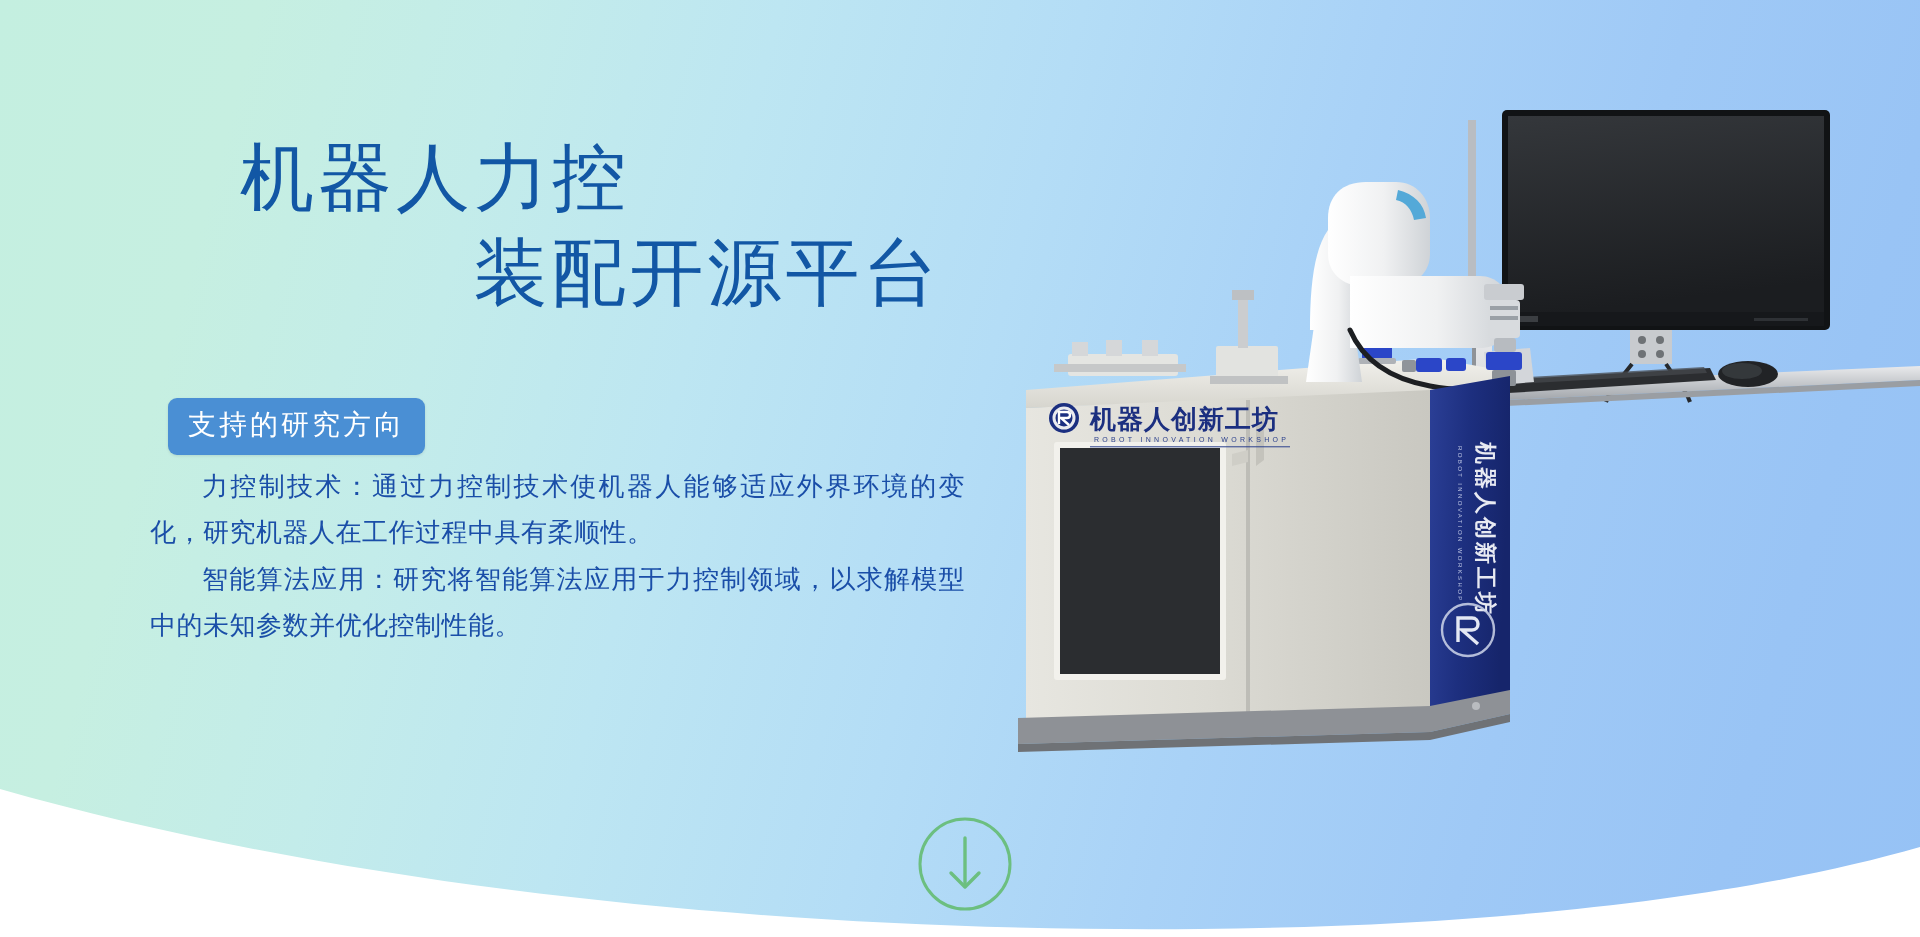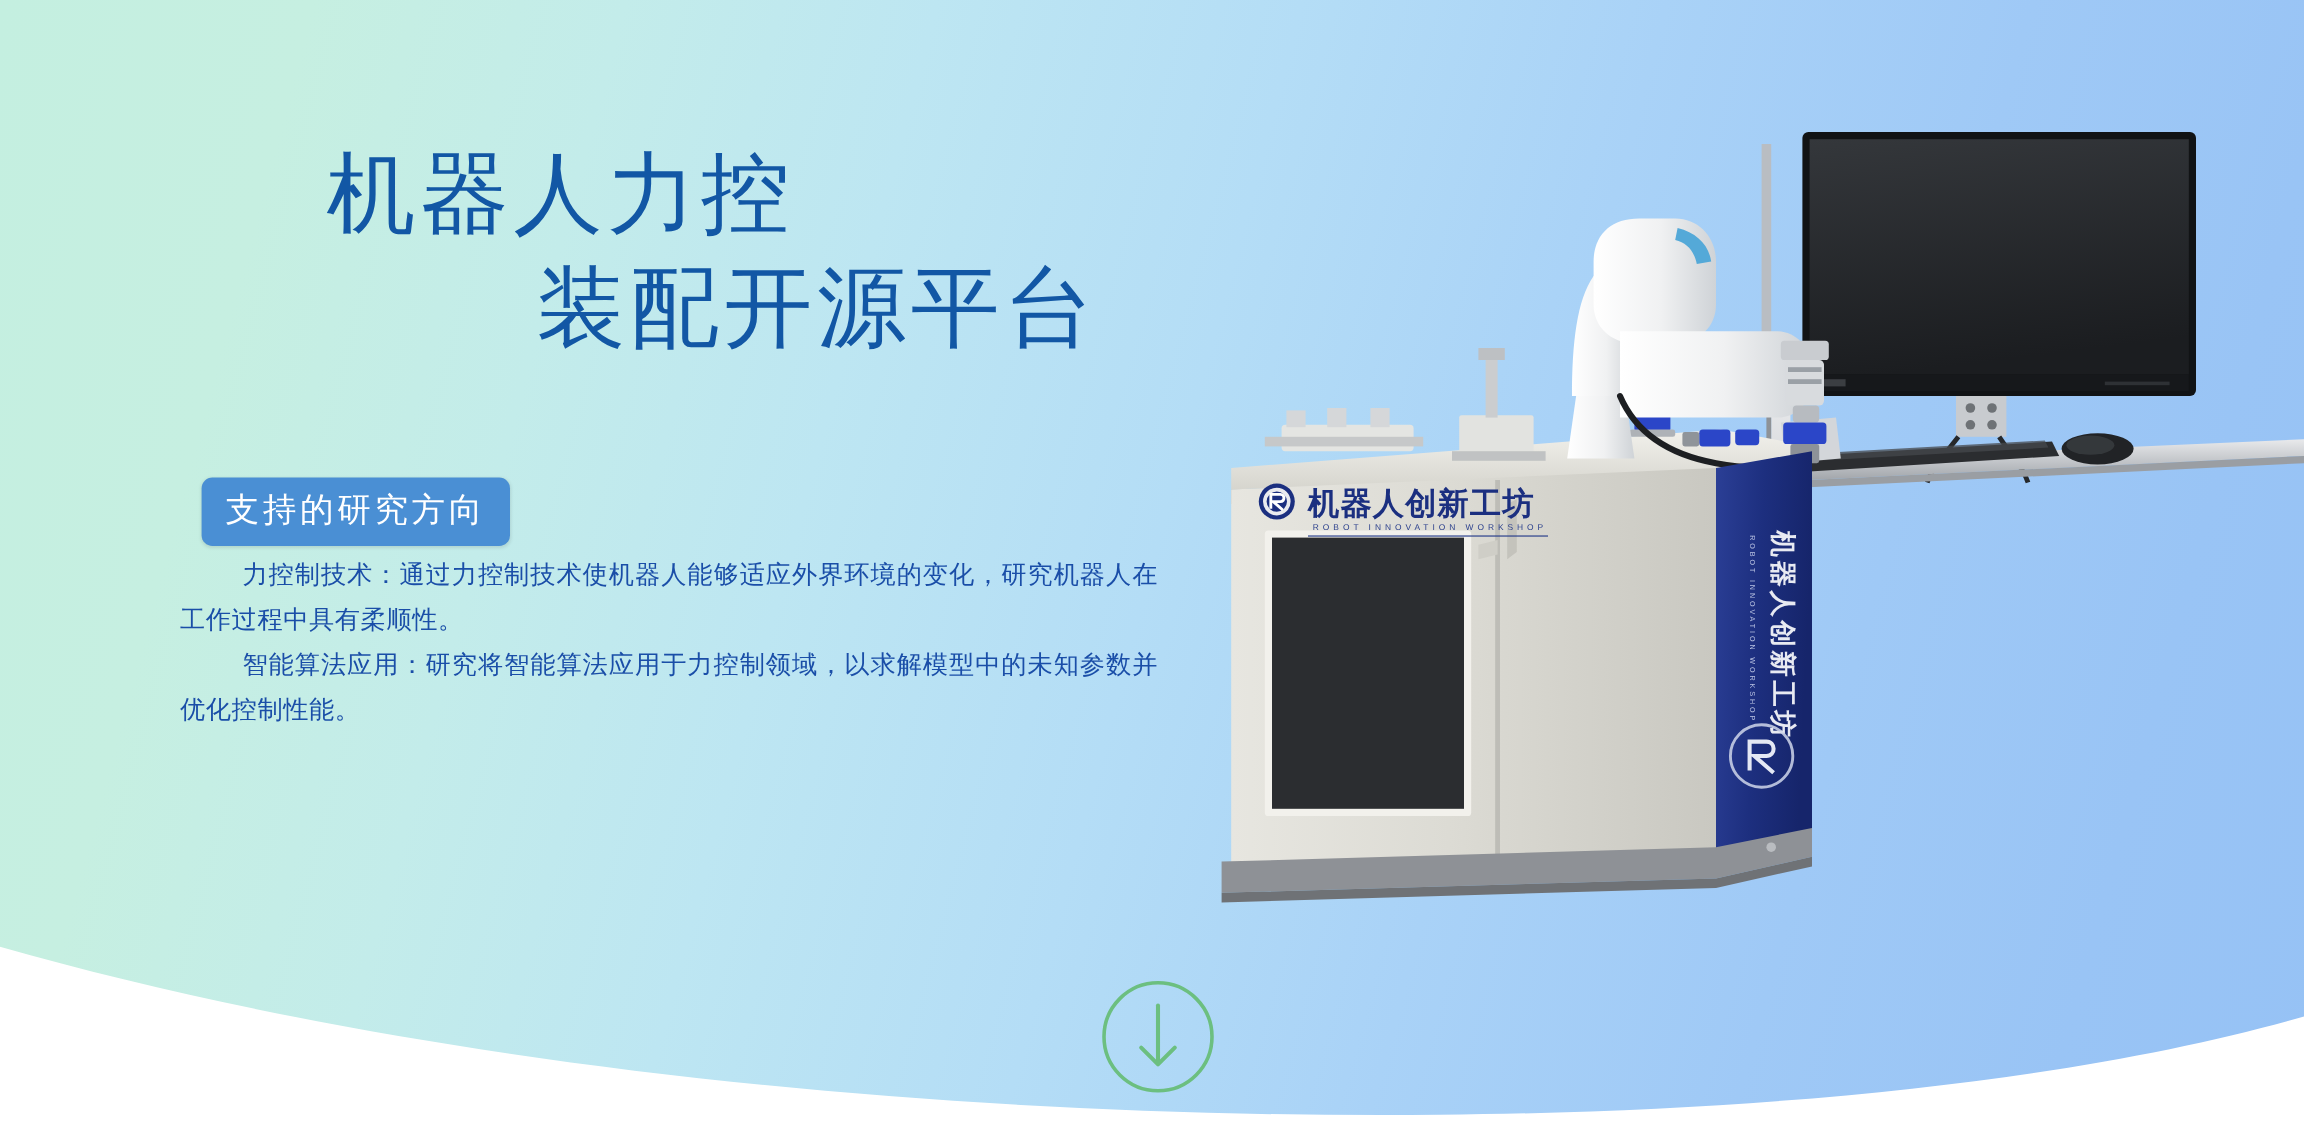--- a/index.html
+++ b/index.html
@@ -32,57 +32,57 @@
     pointer-events:none;
   }
 
   
   .content {
     position:absolute; left:0; top:0;
     width:1010px; height:937px;
     z-index:5;
   }
   .title-block {
-    position:absolute; left:0; top:116px; width:1000px;margin-left:32px;
+    position:absolute; left:0; top:131px; width:1000px;
   }
   .title-line {
     color:#1257a5;
     font-size:74px;
     line-height:1.28;
     letter-spacing:4px;
     font-family:"Liberation Serif","DejaVu Serif",serif;
     white-space:nowrap;
   }
   .title-line.l1 { padding-left:240px; }
-  .title-line.l2 { padding-left:415px; }
+  .title-line.l2 { padding-left:415px;text-align:center; }
 
   .badge {
     position:absolute; left:168px; top:398px;
     background:#4a8fd4;
     color:#ffffff;
     font-size:28px;
     letter-spacing:3px;
     padding:8px 20px 11px 20px;
     border-radius:9px;
     white-space:nowrap;
     box-shadow:0 1px 3px rgba(0,0,0,.10);
   }
 
   .paras {
     position:absolute; left:150px; top:463px;
     width:815px;
   }
   .para {
     color:#1a4ea8;
-    font-size:21px;
+    font-size:26px;
     line-height:1.78;
     text-indent:52px;
     letter-spacing:.5px;
     text-align:justify;
-    font-family:Liberation Mono, monospace;
+    font-family:Liberation Sans, sans-serif;
   }
 
   
   .scroll-cue {
     position:absolute;
     left:917px; top:816px;
     width:96px; height:96px;
     z-index:6;
   }
 

